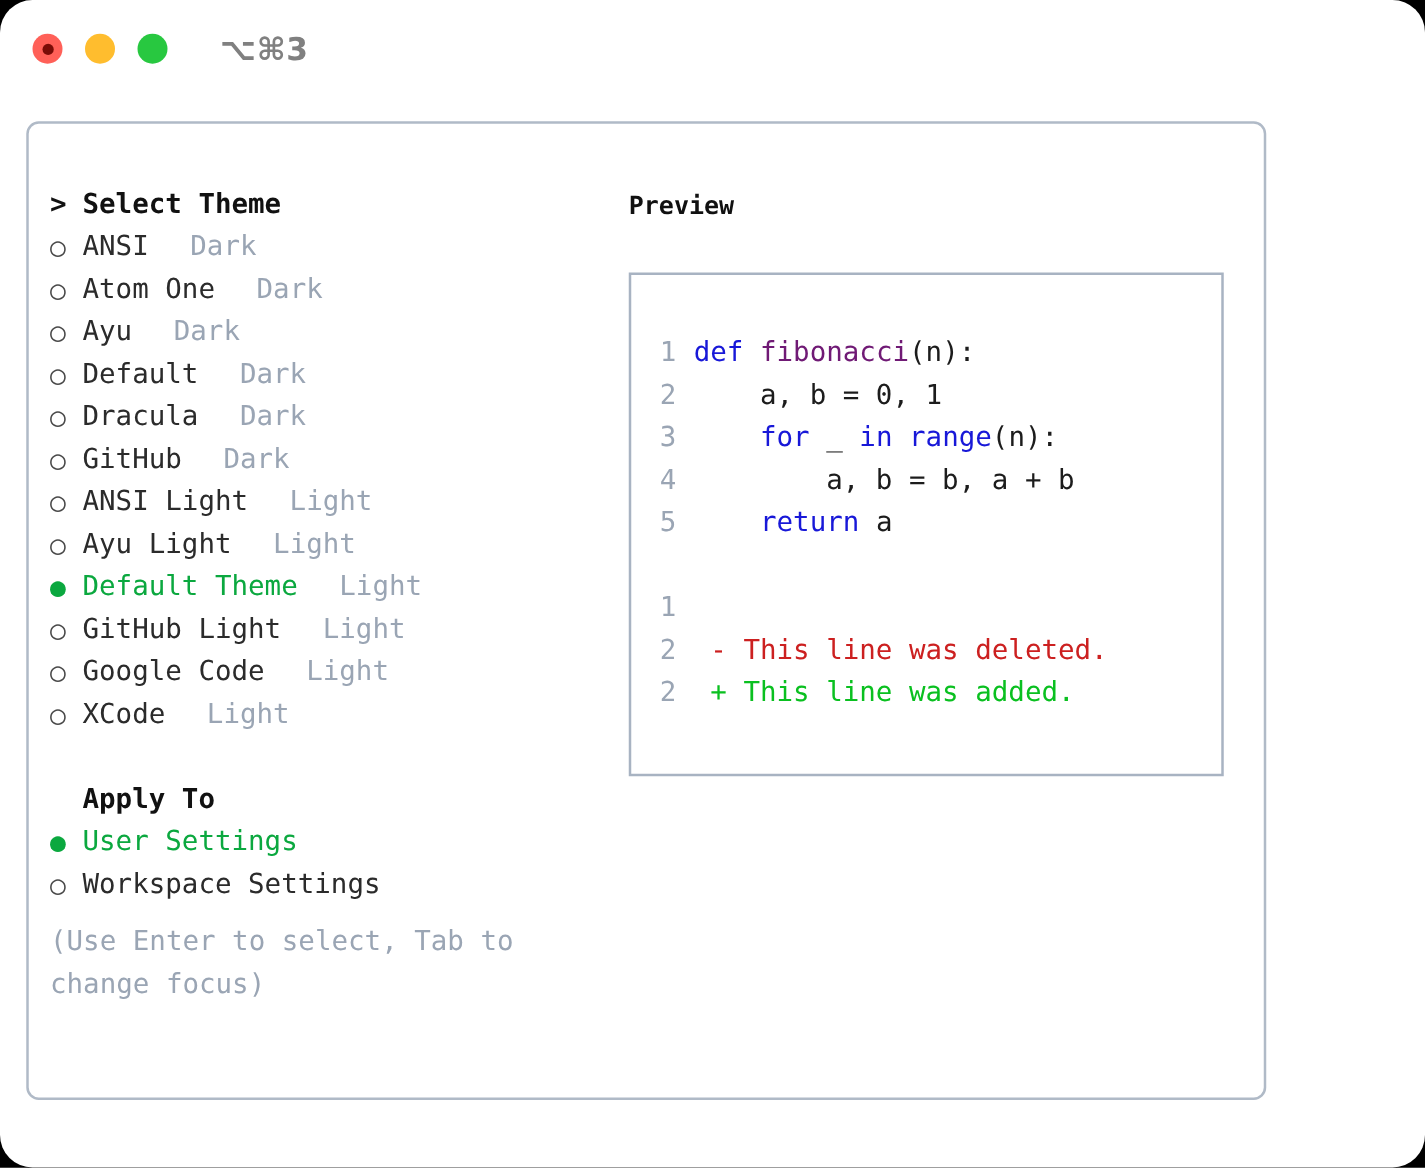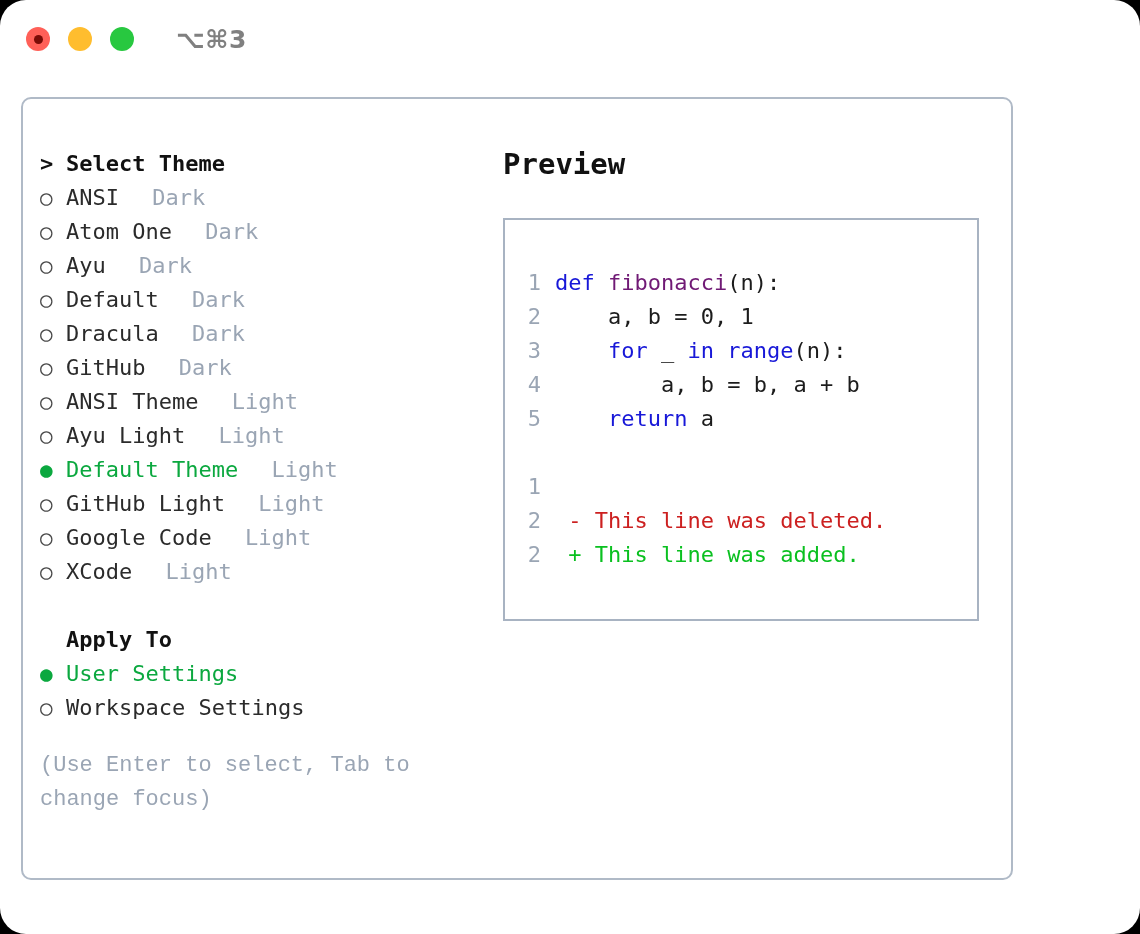--- a/index.html
+++ b/index.html
@@ -100,37 +100,36 @@
 
   .spacer { height: 34px; }
 
   .subheader {
     padding-left: 26px;
     font-weight: 700;
     color: #111111;
   }
 
   .hint {
-    margin-top: 24px;
+    margin-top: 12px;
     font-size: 22px;
     line-height: 34px;
     color: #9aa5b4;
     width: 400px;
     white-space: pre-wrap;
-    font-family: Liberation Mono, monospace;
   }
 
   
   .right-col {
     position: absolute;
     left: 480px; top: 48px;
     width: 490px;
   }
   .preview-title {
-    font-size: 29px;
+    font-size: 20px;
     font-weight: 700;
     color: #111111;
     line-height: 34px;
   }
   .preview-box {
     margin-top: 37px;
     width: 476px;
     height: 403px;
     border: 2px solid #a8b3c2;
     background: #ffffff;
@@ -184,21 +183,21 @@
         <span>Select Theme</span>
       </div>
 
       <div id="theme-list">
           <div class="row"><span class="bullet">○</span><span class="label">ANSI</span><span class="tag"> Dark</span></div>
           <div class="row"><span class="bullet">○</span><span class="label">Atom One</span><span class="tag"> Dark</span></div>
           <div class="row"><span class="bullet">○</span><span class="label">Ayu</span><span class="tag"> Dark</span></div>
           <div class="row"><span class="bullet">○</span><span class="label">Default</span><span class="tag"> Dark</span></div>
           <div class="row"><span class="bullet">○</span><span class="label">Dracula</span><span class="tag"> Dark</span></div>
           <div class="row"><span class="bullet">○</span><span class="label">GitHub</span><span class="tag"> Dark</span></div>
-          <div class="row"><span class="bullet">○</span><span class="label">ANSI Theme</span><span class="tag"> Light</span></div>
+          <div class="row"><span class="bullet">○</span><span class="label">ANSI Light</span><span class="tag"> Light</span></div>
           <div class="row"><span class="bullet">○</span><span class="label">Ayu Light</span><span class="tag"> Light</span></div>
           <div class="row"><span class="bullet sel">●</span><span class="label sel">Default Theme</span><span class="tag"> Light</span></div>
           <div class="row"><span class="bullet">○</span><span class="label">GitHub Light</span><span class="tag"> Light</span></div>
           <div class="row"><span class="bullet">○</span><span class="label">Google Code</span><span class="tag"> Light</span></div>
           <div class="row"><span class="bullet">○</span><span class="label">XCode</span><span class="tag"> Light</span></div>
         </div>
 
       <div class="spacer"></div>
 
       <div class="row subheader">Apply To</div>

